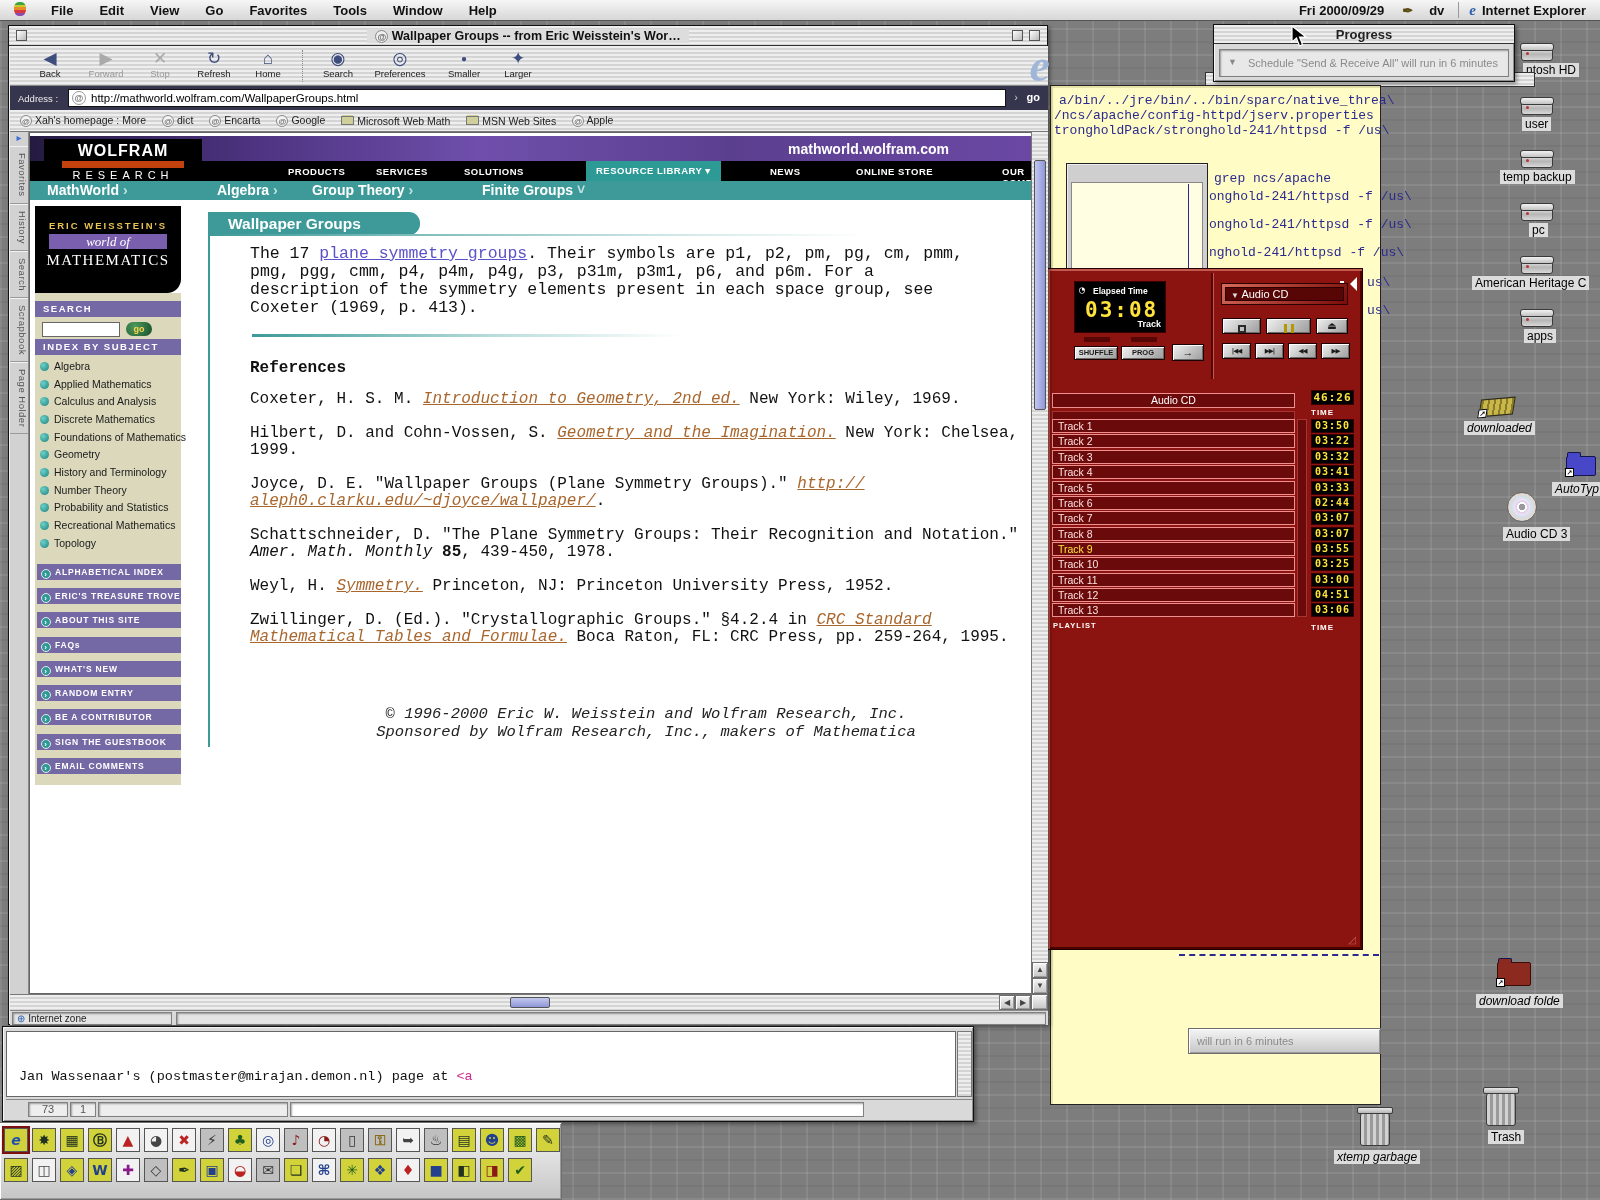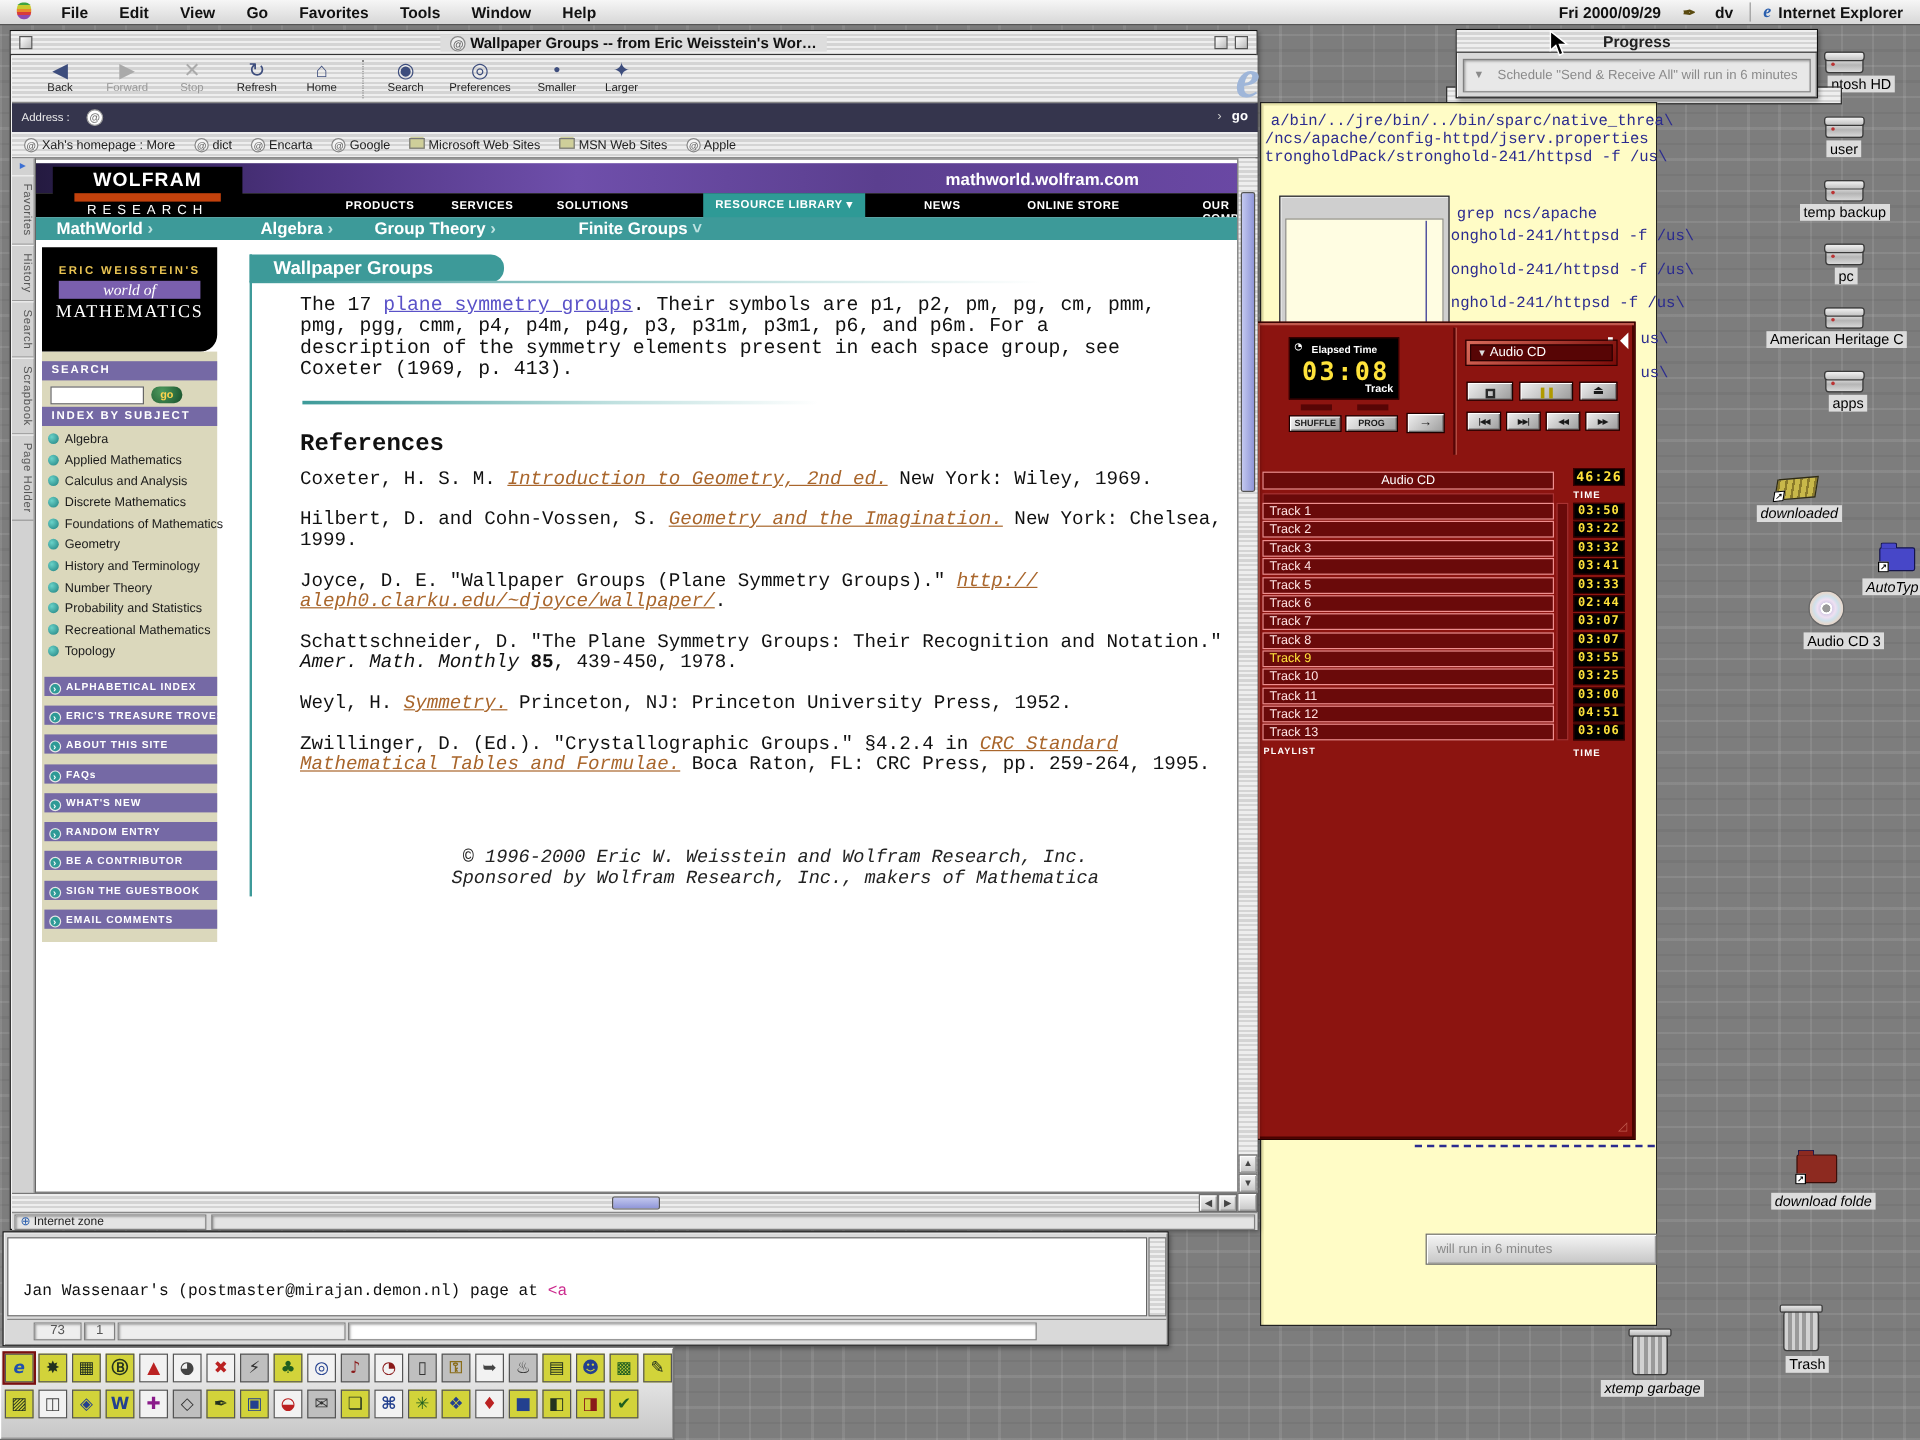--- a/index.html
+++ b/index.html
@@ -271,30 +271,31 @@
       <div class="tbtn" style="left:302px"><span class="g">◉</span><span>Search</span></div>
       <div class="tbtn" style="left:358px;width:64px"><span class="g">◎</span><span>Preferences</span></div>
       <div class="tbtn" style="left:428px"><span class="g" style="font-size:10px">●</span><span>Smaller</span></div>
       <div class="tbtn" style="left:482px"><span class="g">✦</span><span>Larger</span></div>
       <div class="abs" style="right:-2px;top:-2px;font:700 46px/44px 'Liberation Serif',serif;color:#9fb6d9;font-style:italic">e</div>
     </div>
 
     <div class="abs" style="left:1px;top:60px;width:1038px;height:24px;background:#35354d">
       <span class="abs" style="left:8px;top:7px;color:#eee;font-size:9.5px">Address :</span>
       <span class="abs" style="left:62px;top:5px;width:14px;height:14px;border:1px solid #999;border-radius:50%;color:#777;font:700 9px/13px 'Liberation Sans',sans-serif;text-align:center;background:#fff;z-index:2">@</span>
+      <input class="abs mono" style="left: 58px; top: 3px; width: 938px; height: 18px; border: 1px solid rgb(17, 17, 17); padding-left: 22px; font-size: 11.5px; font-family: &quot;Liberation Sans&quot;, sans-serif;" value="http://mathworld.wolfram.com/WallpaperGroups.html">
       <span class="abs" style="right:30px;top:5px;color:#ccc;font-size:11px">›</span>
       <span class="abs" style="right:8px;top:5px;color:#fff;font:700 11px 'Liberation Sans',sans-serif">go</span>
     </div>
 
     <div class="pin abs" style="left:1px;top:84px;width:1038px;height:22px;border-bottom:1px solid #777;display:flex;align-items:center;gap:16px;padding-left:10px;font-size:10.5px;color:#222;white-space:nowrap">
       <span><span style="display:inline-block;width:12px;height:12px;border:1px solid #888;border-radius:50%;font:700 8px/11px 'Liberation Sans',sans-serif;text-align:center;color:#666;background:#f4f4f4">@</span> <span>Xah's homepage : More</span></span>
       <span><span style="display:inline-block;width:12px;height:12px;border:1px solid #888;border-radius:50%;font:700 8px/11px 'Liberation Sans',sans-serif;text-align:center;color:#666;background:#f4f4f4">@</span> <span>dict</span></span>
       <span><span style="display:inline-block;width:12px;height:12px;border:1px solid #888;border-radius:50%;font:700 8px/11px 'Liberation Sans',sans-serif;text-align:center;color:#666;background:#f4f4f4">@</span> <span>Encarta</span></span>
       <span><span style="display:inline-block;width:12px;height:12px;border:1px solid #888;border-radius:50%;font:700 8px/11px 'Liberation Sans',sans-serif;text-align:center;color:#666;background:#f4f4f4">@</span> <span>Google</span></span>
-      <span><span style="display:inline-block;width:13px;height:9px;background:#cfcf9a;border:1px solid #777;box-shadow:0 -2px 0 -1px #cfcf9a"></span> <span>Microsoft Web Sites</span></span>
+      <span><span style="display:inline-block;width:13px;height:9px;background:#cfcf9a;border:1px solid #777;box-shadow:0 -2px 0 -1px #cfcf9a"></span> <span>Microsoft Web Math</span></span>
       <span><span style="display:inline-block;width:13px;height:9px;background:#cfcf9a;border:1px solid #777;box-shadow:0 -2px 0 -1px #cfcf9a"></span> <span>MSN Web Sites</span></span>
       <span><span style="display:inline-block;width:12px;height:12px;border:1px solid #888;border-radius:50%;font:700 8px/11px 'Liberation Sans',sans-serif;text-align:center;color:#666;background:#f4f4f4">@</span> <span>Apple</span></span>
     </div>
 
     <div class="abs" style="left:1px;top:106px;width:19px;height:862px;background:#d2d2d2;border-right:1px solid #888">
       <div style="color:#3b6fd4;font-size:10px;text-align:center;height:14px">▸</div>
       <div class="vtab">Favorites</div>
       <div class="vtab">History</div>
       <div class="vtab">Search</div>
       <div class="vtab">Scrapbook</div>
@@ -362,21 +363,21 @@
 
       <div class="abs" style="left:178px;top:79px;width:2px;height:535px;background:#3d9a99"></div>
       <div class="abs" style="left:178px;top:79px;width:212px;height:23px;background:#3d9a99;border-radius:0 11px 11px 0;color:#fff;font:700 15.5px/23px 'Liberation Sans',sans-serif;padding-left:20px">
         <span>Wallpaper Groups</span>
       </div>
       <div class="abs" style="left:178px;top:101px;width:660px;height:2px;background:linear-gradient(90deg,#3d9a99,#cfe7e6 70%,#fff)"></div>
       <div class="abs mono" style="left:220px;top:112px;width:742px;font-size:16.5px;line-height:18px;color:#111">
         <span>The 17 </span><a style="color:#5a52c8;text-decoration:underline;cursor:pointer">plane symmetry groups</a><span>. Their symbols are p1, p2, pm, pg, cm, pmm, pmg, pgg, cmm, p4, p4m, p4g, p3, p31m, p3m1, p6, and p6m. For a description of the symmetry elements present in each space group, see Coxeter (1969, p. 413).</span>
       </div>
       <div class="abs" style="left:222px;top:201px;width:430px;height:3px;background:linear-gradient(90deg,#3d9a99,#bfe0df 60%,#fff)"></div>
-      <div class="abs mono" style="left:220px;top:226px;font-size:20px;font-weight:700;color:#111">References</div>
+      <div class="abs mono" style="left:220px;top:226px;font-size:16px;font-weight:700;color:#111">References</div>
       <div class="abs mono" style="left:220px;top:258px;width:792px;font-size:16px;line-height:17px;color:#111">
         <p class="ref"><span>Coxeter, H. S. M. </span><a class="rlink">Introduction to Geometry, 2nd ed.</a><span> New York: Wiley, 1969.</span></p>
         <p class="ref"><span>Hilbert, D. and Cohn-Vossen, S. </span><a class="rlink">Geometry and the Imagination.</a><span> New York: Chelsea, 1999.</span></p>
         <p class="ref"><span>Joyce, D. E. "Wallpaper Groups (Plane Symmetry Groups)." </span><a class="rlink"><span>http://</span><wbr><span>aleph0.clarku.edu/~djoyce/wallpaper/</span></a><span>.</span></p>
         <p class="ref"><span>Schattschneider, D. "The Plane Symmetry Groups: Their Recognition and Notation." </span><i>Amer. Math. Monthly </i><b>85</b><span>, 439-450, 1978.</span></p>
         <p class="ref"><span>Weyl, H. </span><a class="rlink">Symmetry.</a><span> Princeton, NJ: Princeton University Press, 1952.</span></p>
         <p class="ref"><span>Zwillinger, D. (Ed.). "Crystallographic Groups." §4.2.4 in </span><a class="rlink">CRC Standard Mathematical Tables and Formulae.</a><span> Boca Raton, FL: CRC Press, pp. 259-264, 1995.</span></p>
       </div>
       <div class="abs mono" style="left:220px;top:572px;width:792px;text-align:center;font-style:italic;font-size:15.5px;line-height:18px;color:#222">
         <div>© 1996-2000 Eric W. Weisstein and Wolfram Research, Inc.</div>

